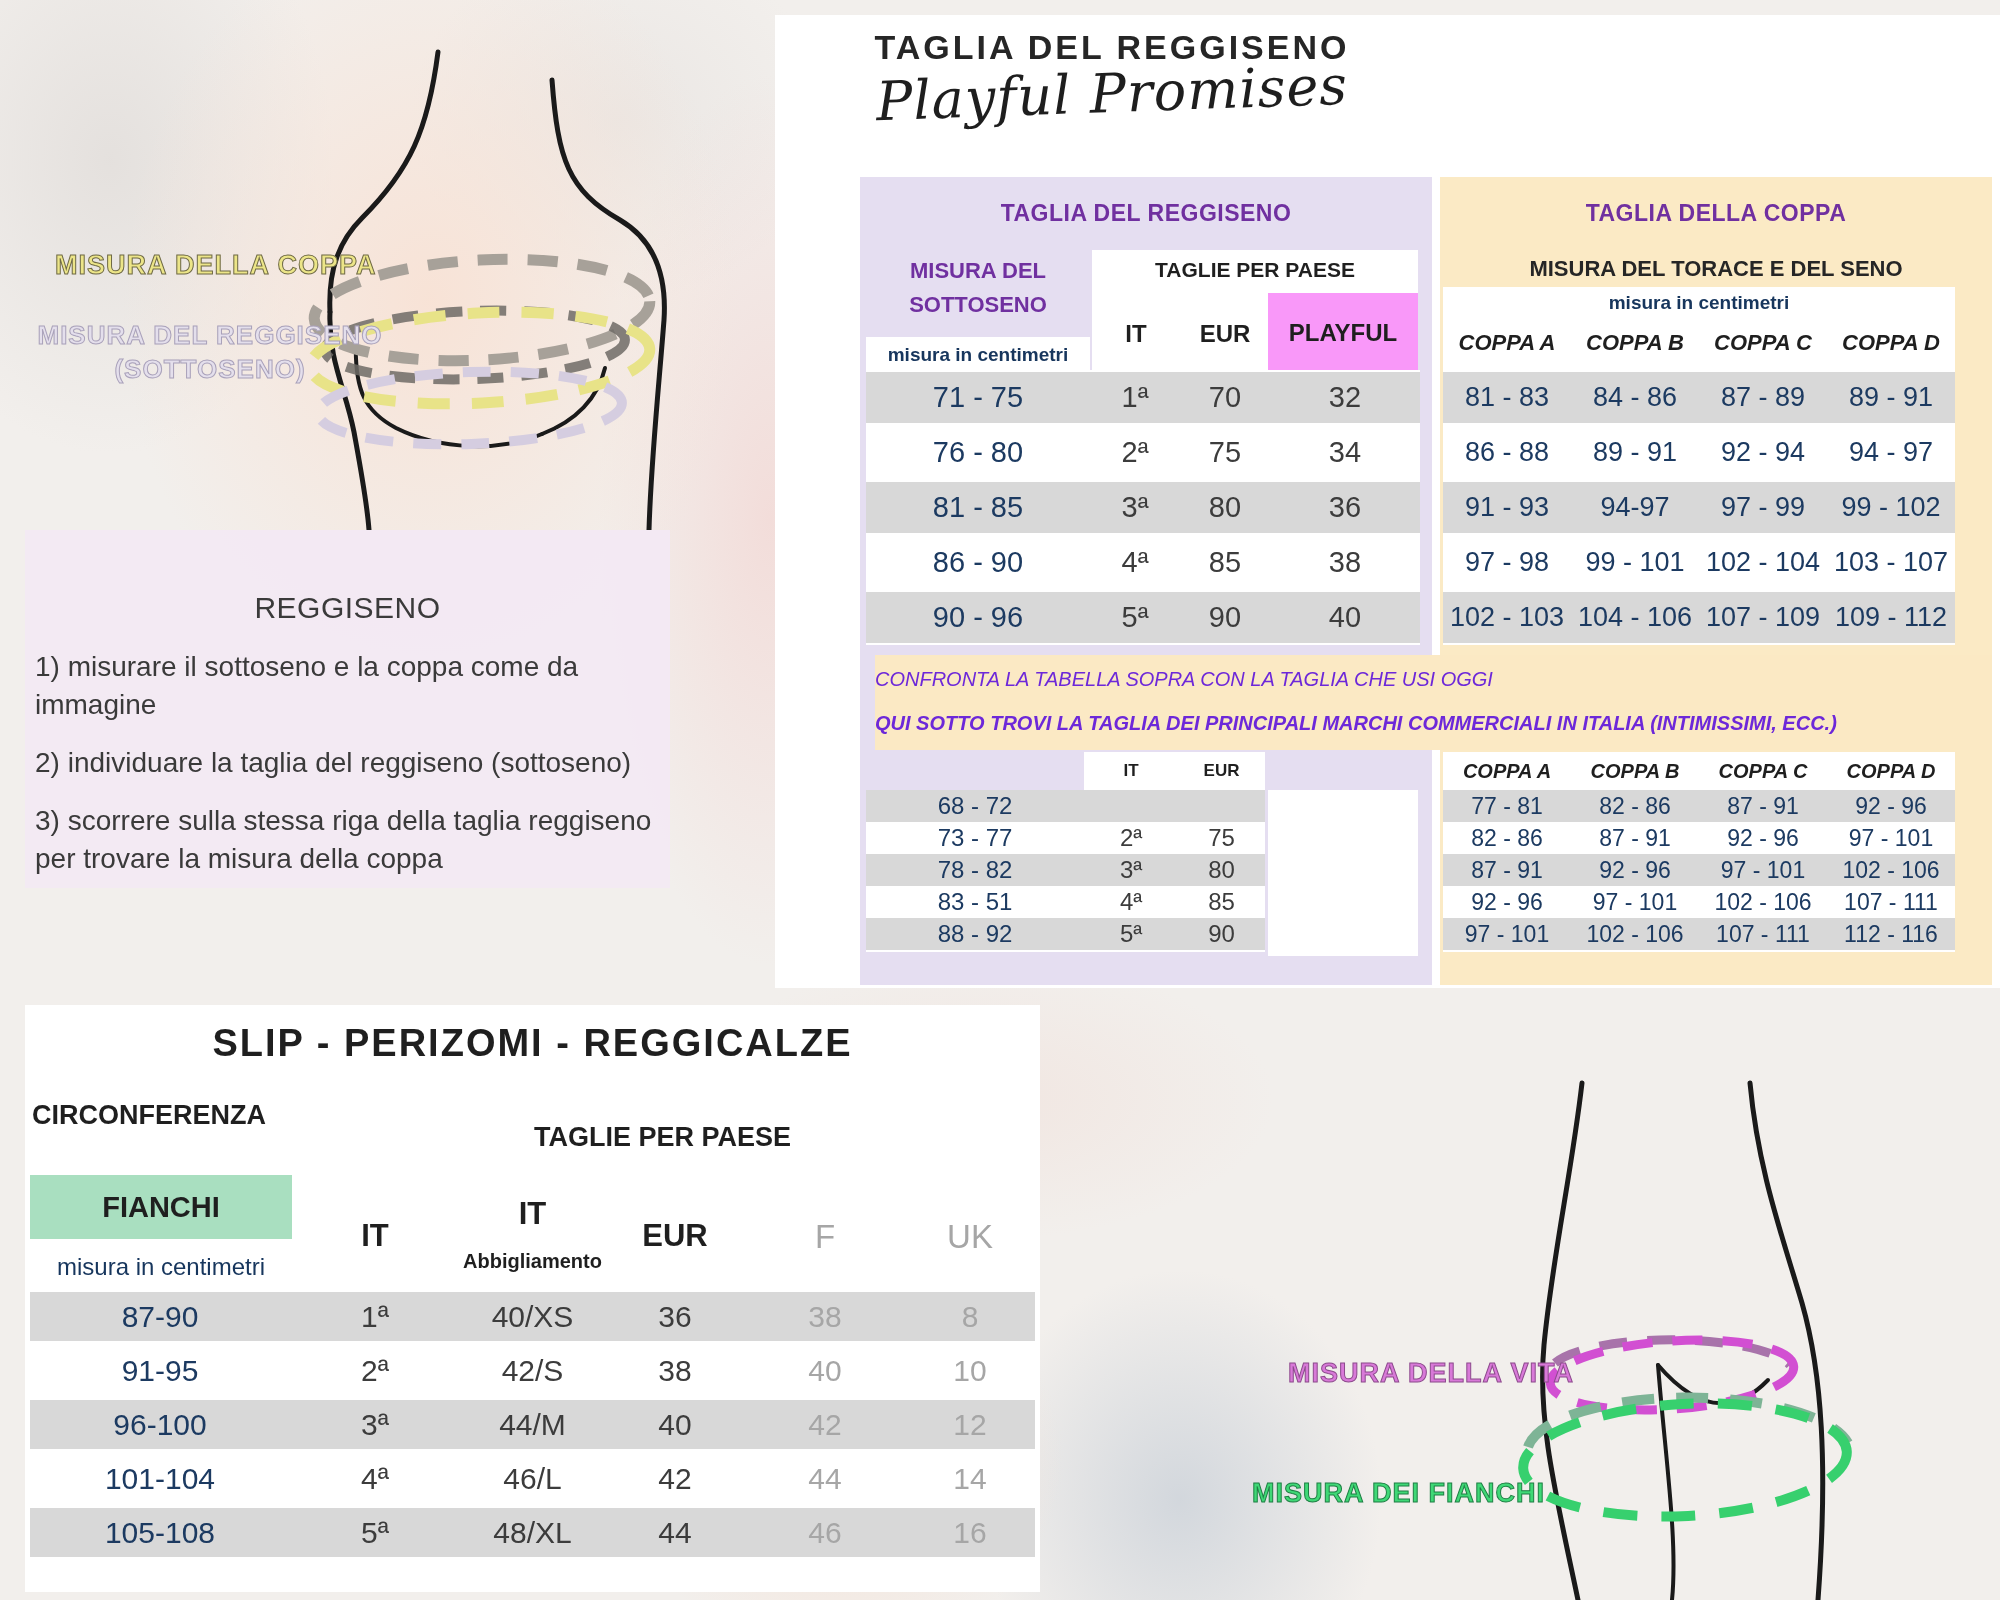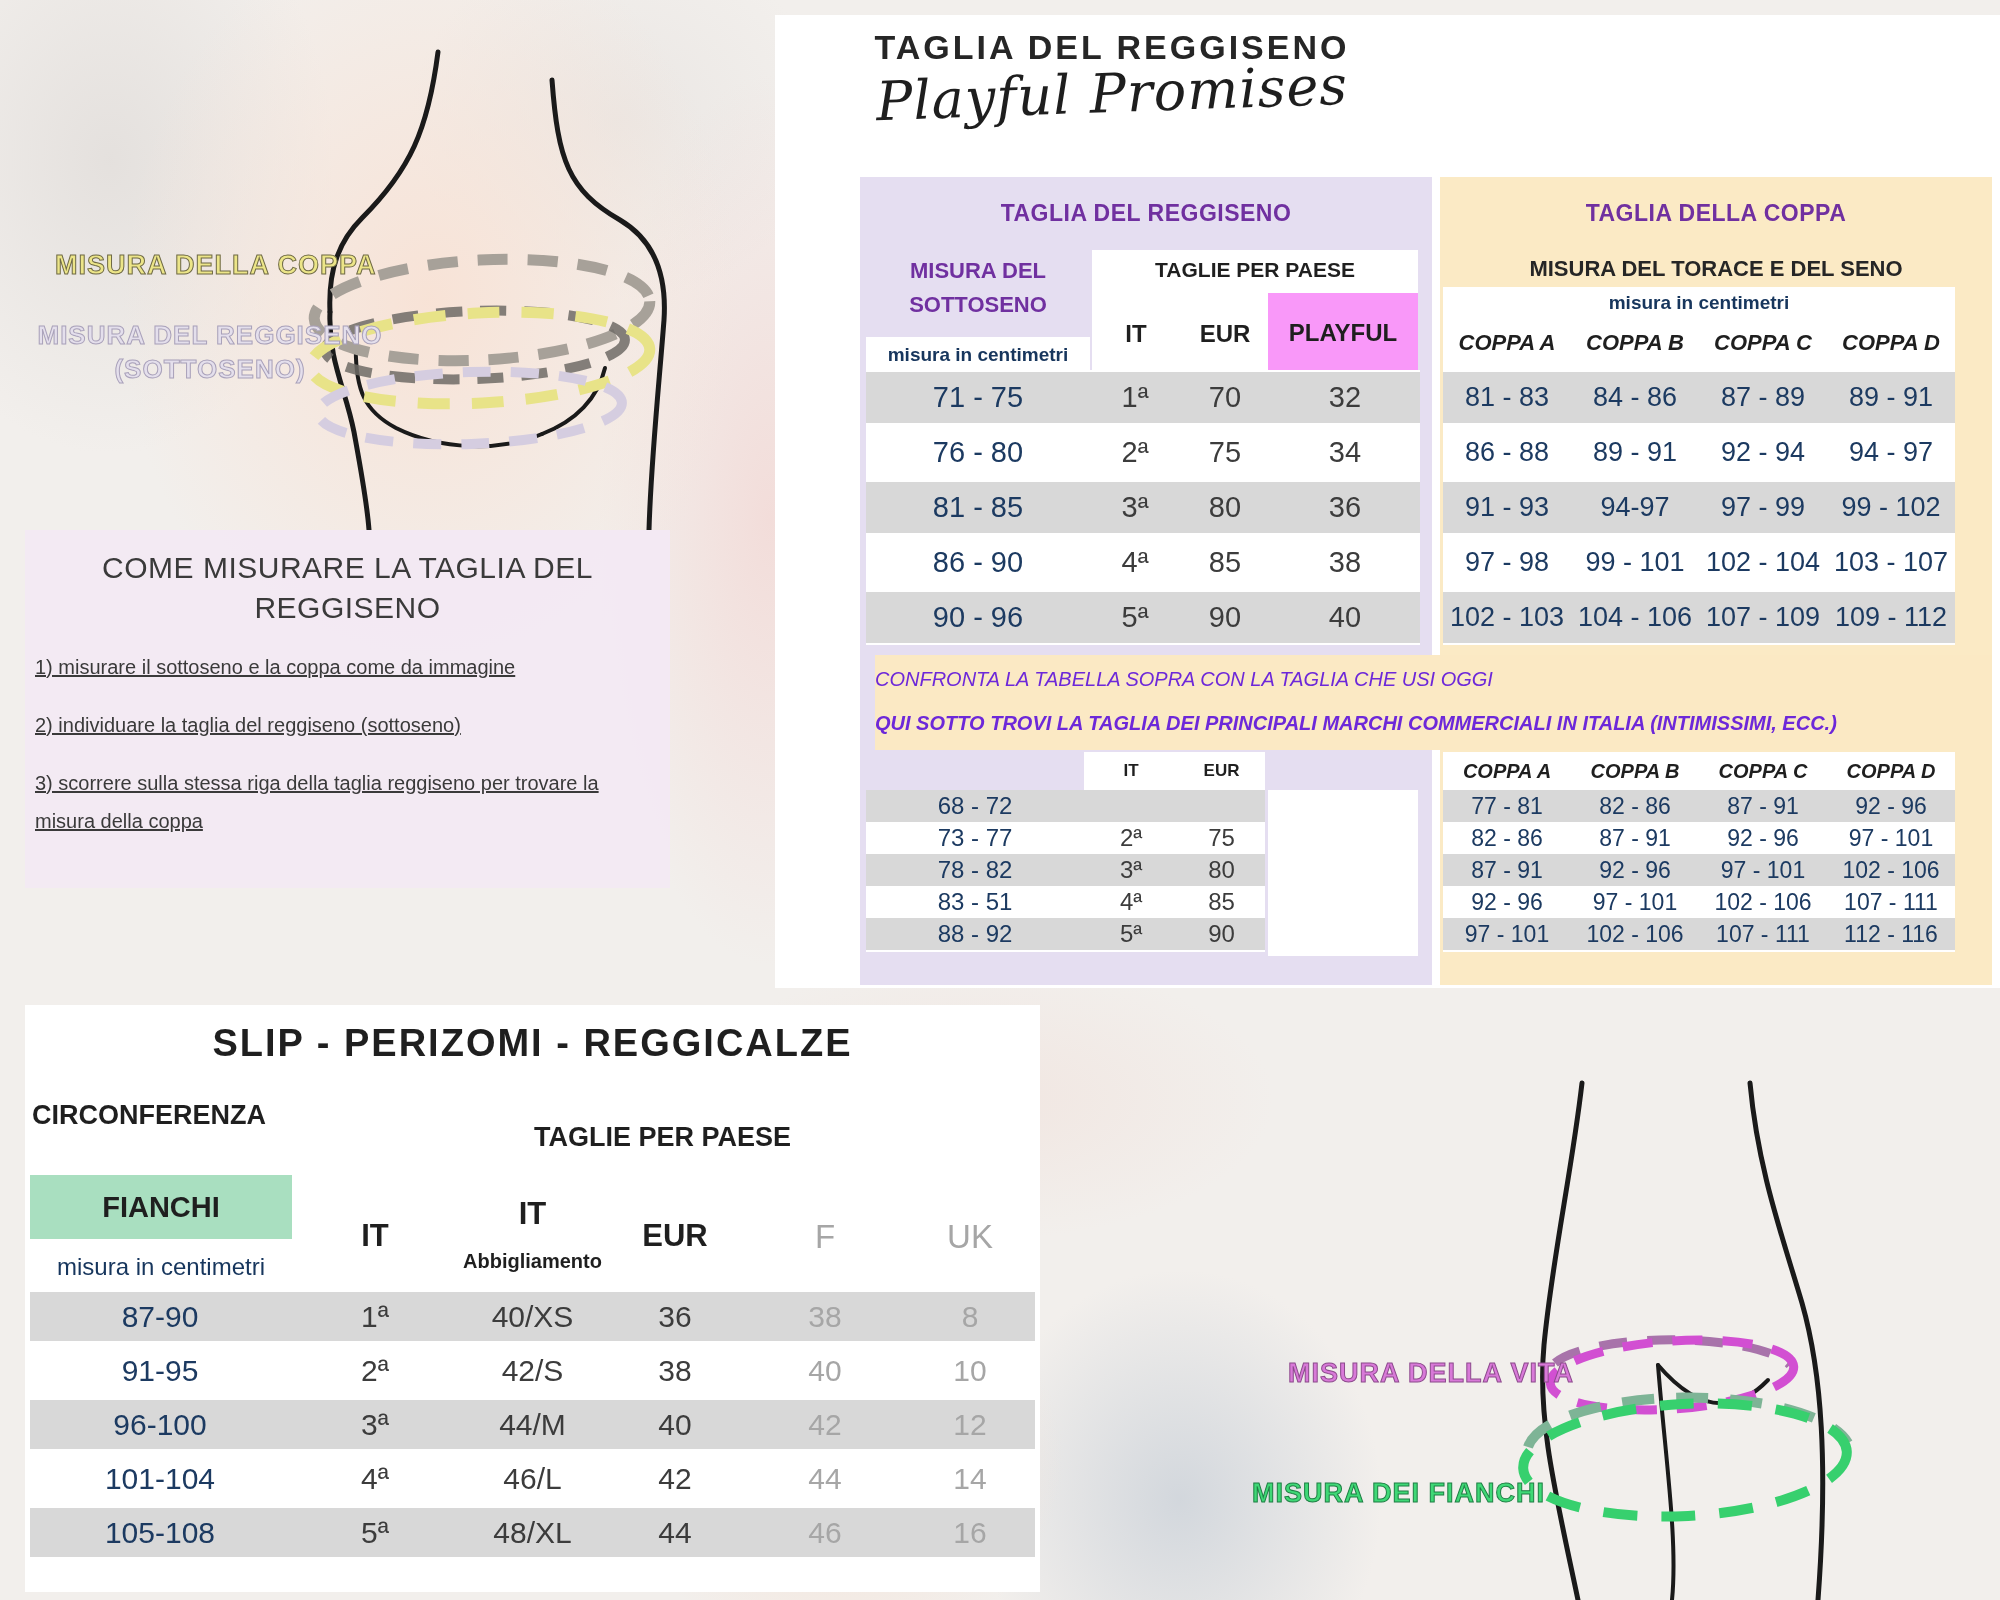--- a/index.html
+++ b/index.html
@@ -48,21 +48,21 @@
   .rowS .s1{width:260px;}.rowS .s2{width:170px;}.rowS .s3{width:145px;}
   .rowS .s4{width:140px;}.rowS .s5{width:160px;}.rowS .s6{width:130px;}
   .outline-label{font-weight:bold;font-size:27px;letter-spacing:1px;white-space:nowrap;}
   .lbl-cup{color:#ece588;-webkit-text-stroke:1px #6f6a45;}
   .lbl-band{color:#e4dfec;-webkit-text-stroke:1px #a9a1ba;text-align:center;line-height:34px;}
   .lbl-vita{color:#d879d8;-webkit-text-stroke:1px #8d4a8d;}
   .lbl-fianchi{color:#3fd876;-webkit-text-stroke:1px #1e7f44;}
   .instructions{background:rgba(242,233,243,.95);color:#3a3a3a;}
   .instructions h2{margin:18px 10px 6px 10px;font-size:30px;font-weight:normal;
     text-align:center;line-height:40px;letter-spacing:.5px;}
-  .instructions p{margin:20px 14px 0 10px;font-size:20px;line-height:38px;font-weight:normal;text-decoration:underline;}
+  .instructions p{margin:20px 14px 0 10px;font-size:28px;line-height:38px;font-weight:normal;}
   .script{font-family:"DejaVu Serif",serif;font-style:italic;font-size:54px;color:#1e1e1e;
     transform:rotate(-2deg);letter-spacing:1px;}
 </style>
 </head>
 <body>
 
 <div class="canvas">
 
   <div class="abs bg-tl"></div>
   <div class="abs bg-bm"></div>
@@ -254,21 +254,21 @@
     <ellipse cx="200" cy="368" rx="152" ry="36" fill="none" stroke="#d5cde0" stroke-width="10" stroke-dasharray="28 20" transform="rotate(-2 200 368)"></ellipse>
   </svg>
   <div class="abs outline-label lbl-cup" style="left:55px;top:250px;">MISURA DELLA COPPA</div>
   <div class="abs outline-label lbl-band" style="left:30px;top:318px;width:360px;font-size:26px;">
     <div>MISURA DEL REGGISENO</div>
     <div>(SOTTOSENO)</div>
   </div>
 
   <div class="abs instructions" style="left:25px;top:530px;width:645px;height:358px;">
     <h2>
-      <span>COME MISURARE LA TAGLIA DEL</span><br>
+      <br>
       <span>REGGISENO</span>
     </h2>
     <p>1) misurare il sottoseno e la coppa come da immagine</p>
     <p>2) individuare la taglia del reggiseno (sottoseno)</p>
     <p>3) scorrere sulla stessa riga della taglia reggiseno per trovare la misura della coppa</p>
   </div>
 
   <div class="abs panel" style="left:25px;top:1005px;width:1015px;height:587px;"></div>
   <div class="abs center" style="left:25px;top:1022px;width:1015px;font-size:38px;font-weight:bold;letter-spacing:2px;color:#1f1f1f;">SLIP - PERIZOMI - REGGICALZE</div>
   <div class="abs" style="left:32px;top:1100px;font-size:27px;font-weight:bold;color:#1f1f1f;">CIRCONFERENZA</div>

